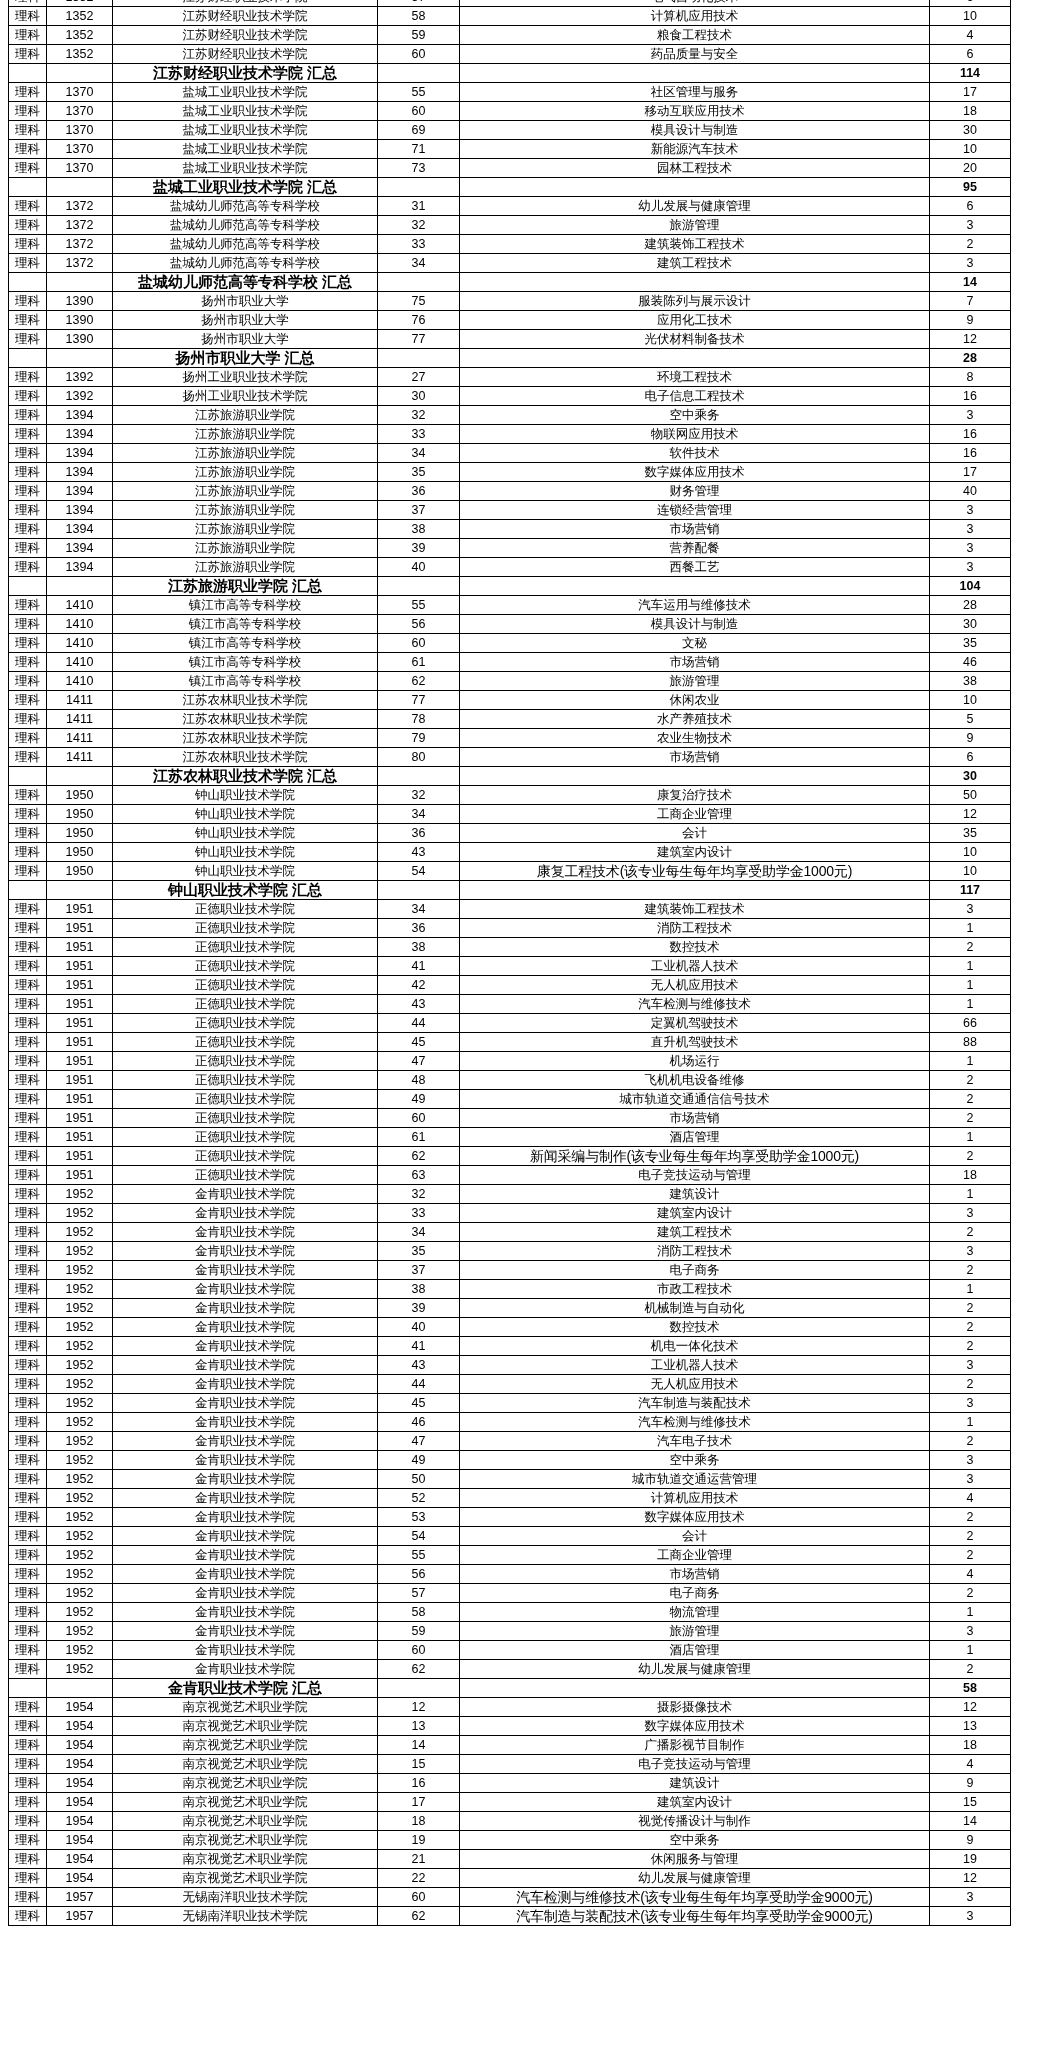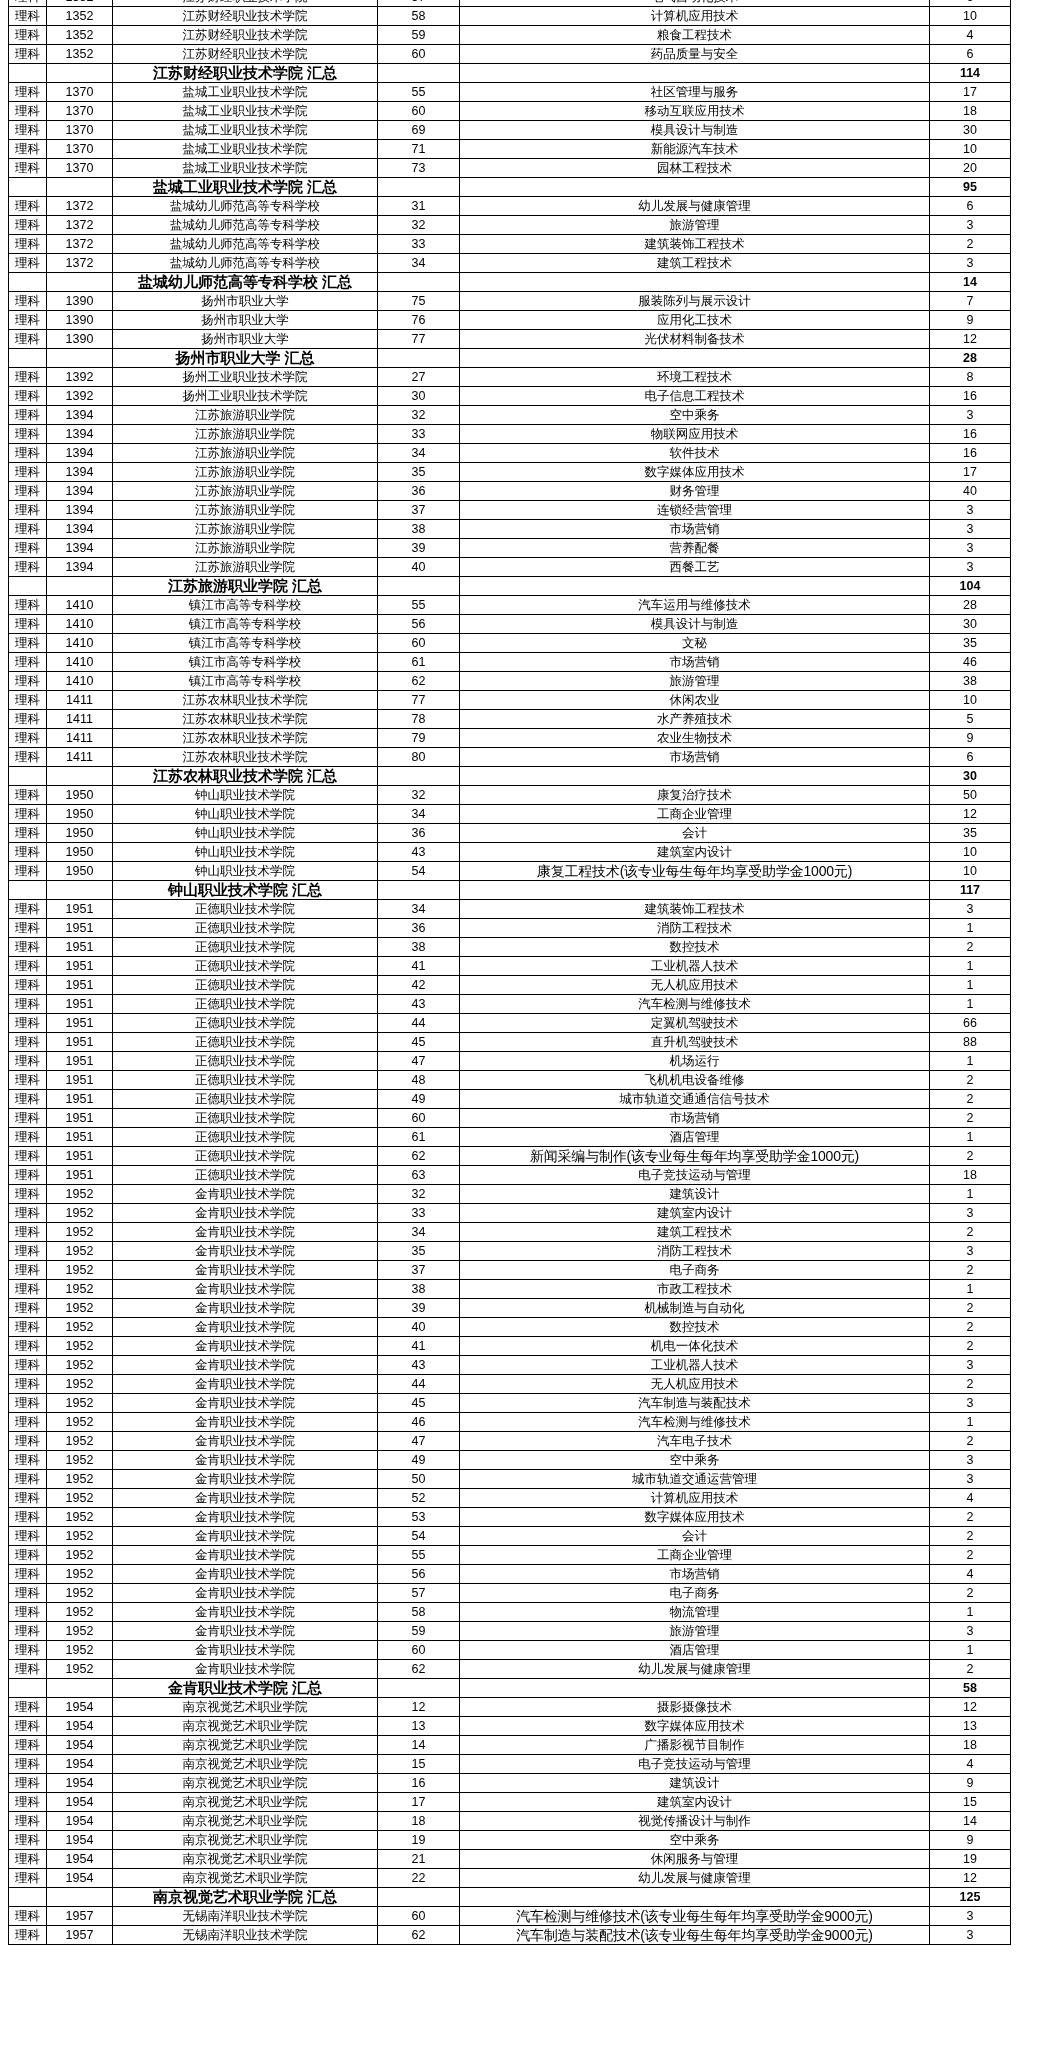--- a/index.html
+++ b/index.html
@@ -867,28 +867,20 @@
           <td class="count">19</td>
         </tr>
         <tr class="data-row">
           <td class="subject">理科</td>
           <td class="code">1954</td>
           <td class="school">南京视觉艺术职业学院</td>
           <td class="major">22</td>
           <td class="name">幼儿发展与健康管理</td>
           <td class="count">12</td>
         </tr>
-        <tr class="summary-row">
-          <td class="subject"></td>
-          <td class="code"></td>
-          <td class="school">南京视觉艺术职业学院 汇总</td>
-          <td class="major"></td>
-          <td class="name"></td>
-          <td class="count">125</td>
-        </tr>
         <tr class="data-row">
           <td class="subject">理科</td>
           <td class="code">1957</td>
           <td class="school">无锡南洋职业技术学院</td>
           <td class="major">60</td>
           <td class="name long">汽车检测与维修技术(该专业每生每年均享受助学金9000元)</td>
           <td class="count">3</td>
         </tr>
         <tr class="data-row">
           <td class="subject">理科</td>

